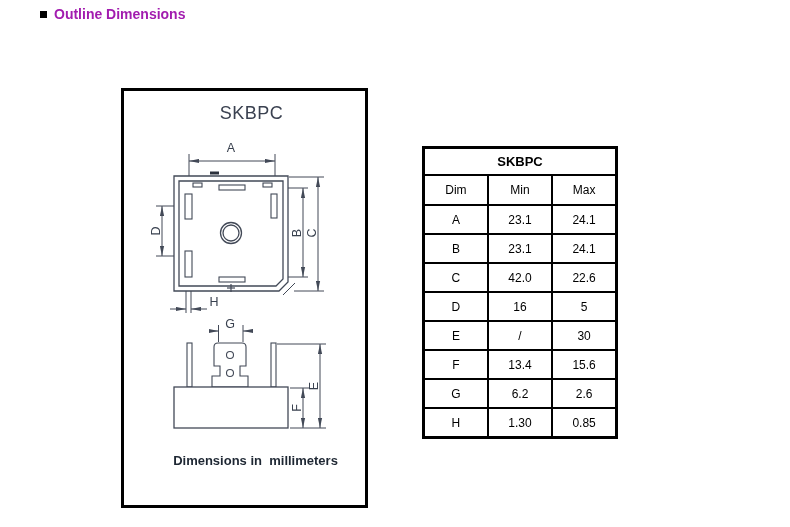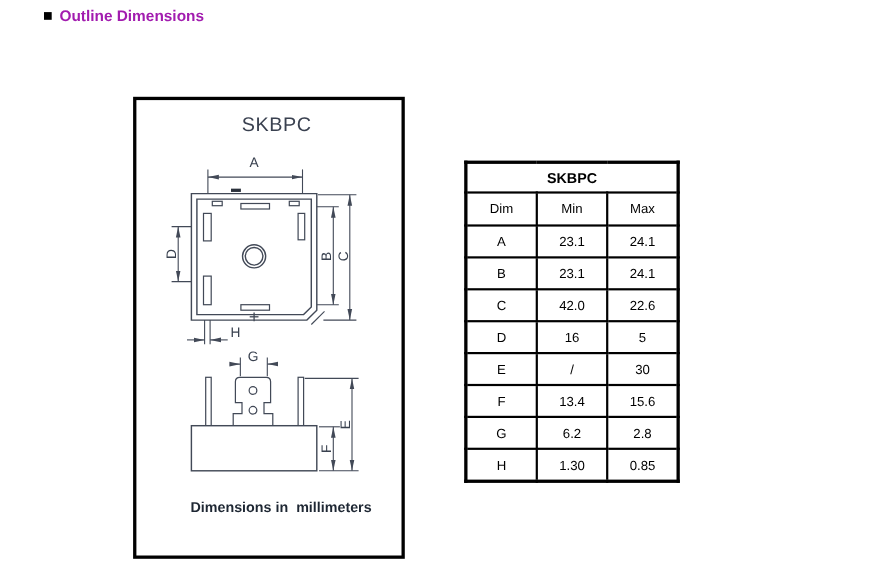--- a/index.html
+++ b/index.html
@@ -173,21 +173,21 @@
     <td>30</td>
   </tr>
   <tr class="r-data">
     <td>F</td>
     <td>13.4</td>
     <td>15.6</td>
   </tr>
   <tr class="r-data">
     <td>G</td>
     <td>6.2</td>
-    <td>2.8</td>
+    <td>2.6</td>
   </tr>
   <tr class="r-data">
     <td>H</td>
     <td>1.30</td>
     <td>0.85</td>
   </tr>
 </tbody>
   </table>
 
 </body></html>

